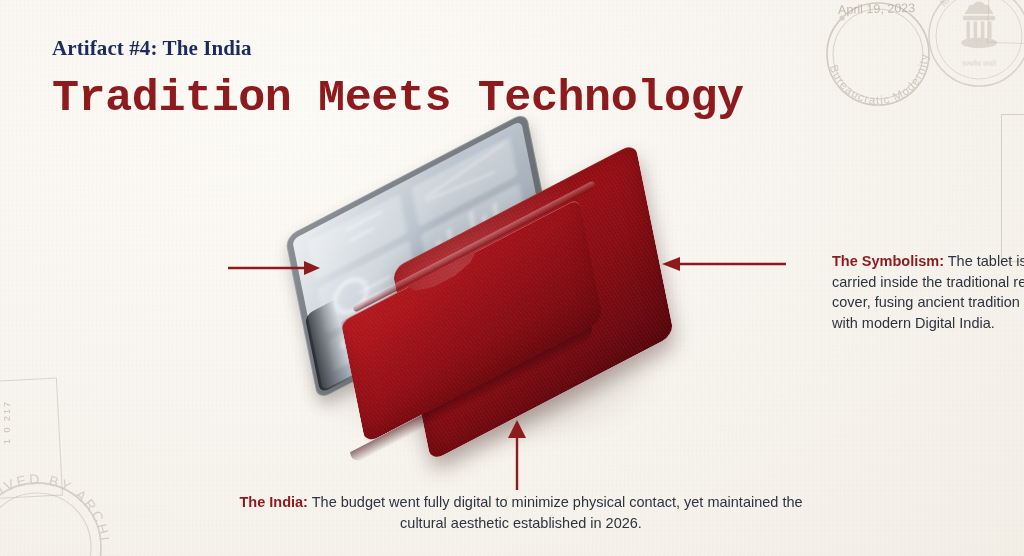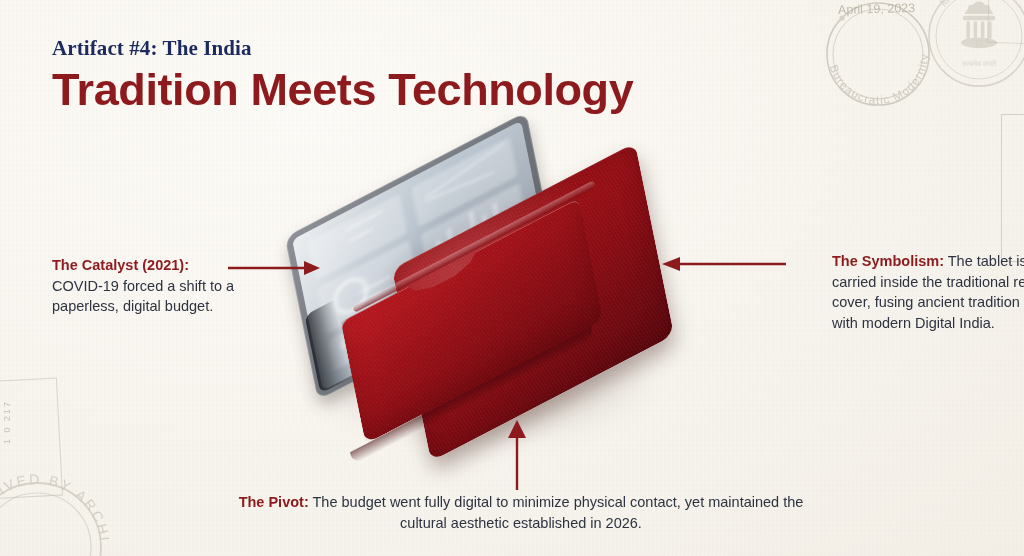--- a/index.html
+++ b/index.html
@@ -134,26 +134,26 @@
   #eyebrow {
     font-family: "Liberation Serif", serif;
     font-weight: bold;
     font-size: 21px;
     color: #1c2a5e;
     letter-spacing: .1px;
     white-space: nowrap;
   }
 
   #headline {
-    font-family: Liberation Sans, sans-serif;
+    font-family: Liberation Mono, monospace;
     font-weight: bold;
     font-size: 45px;
     line-height: 1.05;
     color: #8d1a1c;
-    margin-top: 5px;
+    margin-top: 14px;
     letter-spacing: -.4px;
     white-space: nowrap;
   }
 
   
   .callout {
     position: absolute;
     font-size: 14.5px;
     line-height: 1.42;
     color: #2d3340;
@@ -517,25 +517,22 @@
   <svg class="arrow" id="arrow-right" viewBox="0 0 124 24">
     <line x1="124" y1="12" x2="16" y2="12" stroke="#8d1a1c" stroke-width="2.4"></line>
     <polygon points="0,12 18,5 18,19" fill="#8d1a1c"></polygon>
   </svg>
 
   <svg class="arrow" id="arrow-up" viewBox="0 0 34 70">
     <line x1="17" y1="70" x2="17" y2="16" stroke="#8d1a1c" stroke-width="2.4"></line>
     <polygon points="17,0 8,18 26,18" fill="#8d1a1c"></polygon>
   </svg>
 
-  <div class="callout" id="callout-catalyst">
-    <span class="lead">The Catalyst (2021):</span><span> COVID-19 forced a shift to a paperless, digital budget.</span>
-  </div>
 
   <div class="callout" id="callout-symbolism">
     <span class="lead">The Symbolism:</span><span> The tablet is carried inside the traditional red cover, fusing ancient tradition with modern Digital India.</span>
   </div>
 
   <div class="callout" id="callout-pivot">
-    <span class="lead">The Pivot:</span><span> The budget went fully digital to minimize physical contact, yet maintained the cultural aesthetic established in 2026.</span>
+    <span class="lead">The India:</span><span> The budget went fully digital to minimize physical contact, yet maintained the cultural aesthetic established in 2026.</span>
   </div>
 
 </div>
 
 </body></html>

